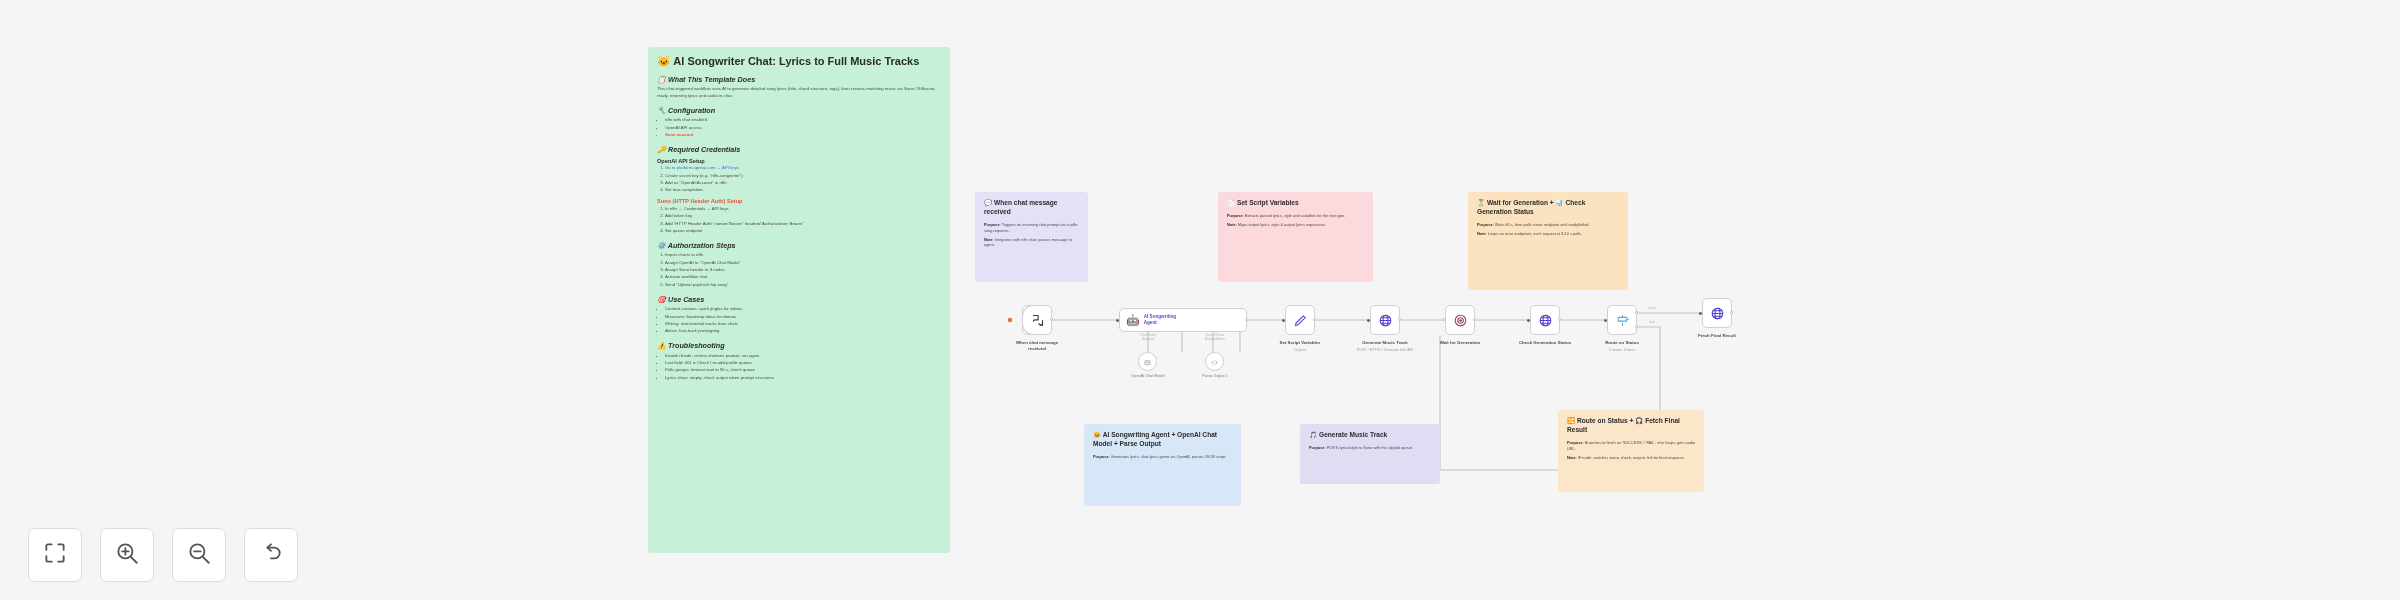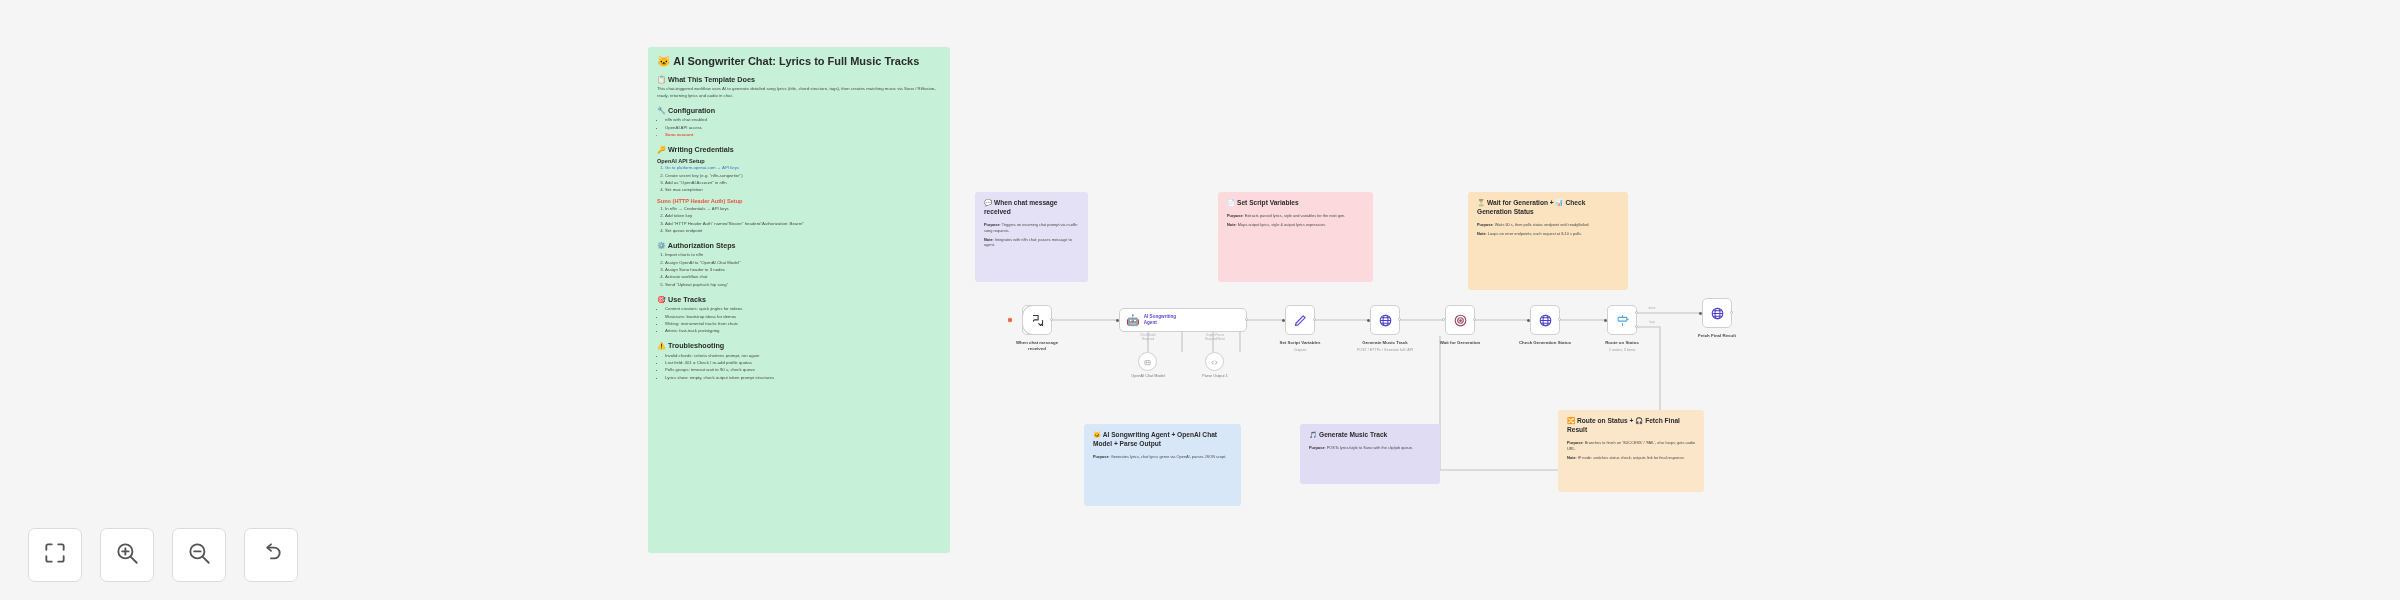--- a/index.html
+++ b/index.html
@@ -7,21 +7,21 @@
   body {
     font-family: "Liberation Sans", sans-serif;
     background:#f5f5f5;
     position:relative;
   }
   .canvas { position:absolute; inset:0; }
 
   
   .note { position:absolute; border-radius:3px; padding:7px 9px; overflow:hidden; }
   .note h1 { font-size:11.5px; line-height:1.35; font-weight:700; color:#2b2b2b; margin-bottom:5px; }
-  .note h2 { font-size:7.2px; font-weight:700; color:#2b2b2b; margin:6px 0 2.5px; }
+  .note h2 { font-size:7.2px; font-weight:700; color:#2b2b2b; margin:6px 0 2.5px;font-style:italic; }
   .note h3 { font-size:5.6px; font-weight:700; color:#2b2b2b; margin:4px 0 1.5px; }
   .note p  { font-size:4.3px; line-height:1.55; color:#4a4a4a; margin-bottom:3px; }
   .note ul, .note ol { font-size:4.3px; line-height:1.6; color:#4a4a4a; padding-left:8px; margin-bottom:3px; }
   .note li { margin-bottom:0.5px; }
   .note .lbl { font-weight:700; color:#2b2b2b; }
   .note .hl { color:#e8543f; font-weight:600; }
   .note .lnk { color:#3b6fd4; }
 
   
   .note-doc { background:#c7f0d8; }
@@ -127,21 +127,21 @@
       <span>Configuration</span>
     </h2>
     <ul>
       <li>n8n with chat enabled</li>
       <li>OpenAI API access</li>
       <li class="hl">Suno account</li>
     </ul>
 
     <h2>
       <span>🔑</span>
-      <span>Writing Credentials</span>
+      <span>Required Credentials</span>
     </h2>
     <h3>OpenAI API Setup</h3>
     <ol>
       <li class="lnk">Go to platform.openai.com → API keys</li>
       <li>Create secret key (e.g. "n8n-songwriter")</li>
       <li>Add as "OpenAI Account" in n8n</li>
       <li>Set max completion</li>
     </ol>
     <h3 class="hl">Suno (HTTP Header Auth) Setup</h3>
     <ol>
@@ -158,21 +158,21 @@
     <ol>
       <li>Import charts to n8n</li>
       <li>Assign OpenAI to "OpenAI Chat Model"</li>
       <li>Assign Suno header to 3 nodes</li>
       <li>Activate workflow chat</li>
       <li>Send "Upbeat pop/rock hip song"</li>
     </ol>
 
     <h2>
       <span>🎯</span>
-      <span>Use Tracks</span>
+      <span>Use Cases</span>
     </h2>
     <ul>
       <li>Content creators: quick jingles for videos</li>
       <li>Musicians: bootstrap ideas for demos</li>
       <li>Writing: instrumental tracks from chats</li>
       <li>Artists: fast-track prototyping</li>
     </ul>
 
     <h2>
       <span>⚠️</span>

